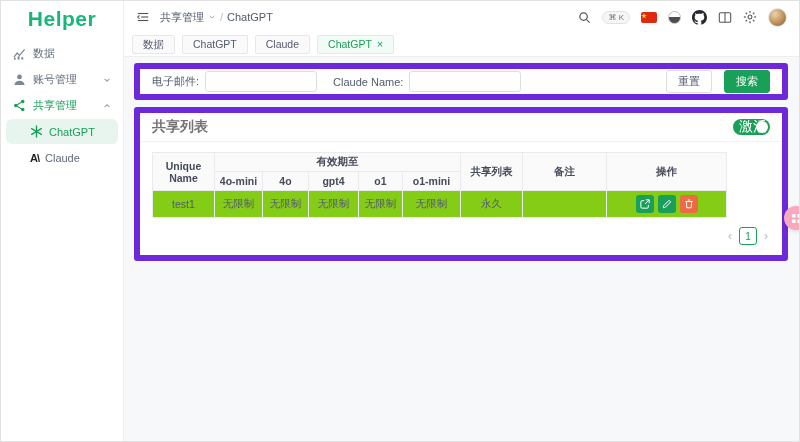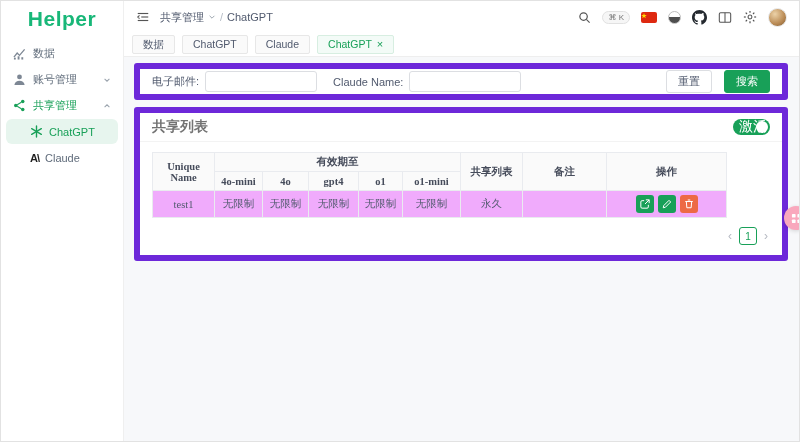--- a/index.html
+++ b/index.html
@@ -47,25 +47,25 @@
   .btn { font-size:11px; padding:3px 11px; border-radius:3px; border:1px solid #dcdee2; background:#fff; color:#515a6e; cursor:pointer; font-family:inherit; }
   .btn-primary { background:#18a058; border-color:#18a058; color:#fff; }
 
   .list-card { margin-top:7px; padding-bottom:8px; }
   .card-head { display:flex; align-items:center; height:29px; padding:0 12px; border-bottom:1px solid #f3f3f3; }
   .card-title { font-size:14px; font-weight:bold; color:#737373; }
   .toggle { margin-left:auto; width:37px; height:16px; border-radius:9px; background:#18a058; position:relative; cursor:pointer; flex:none; }
   .toggle .t-label { position:absolute; left:6px; top:50%; transform:translateY(-50%); color:#fff; font-size:14px; white-space:nowrap; }
   .toggle .knob { position:absolute; right:2px; top:2px; width:12px; height:12px; border-radius:50%; background:#fff; }
 
-  .table-wrap { padding:10px 12px 0 12px;font-family:Liberation Serif, serif; }
+  .table-wrap { padding:10px 12px 0 12px; }
   table { border-collapse:collapse; width:574px; table-layout:fixed; font-size:10.5px; color:#515a6e; }
   th, td { border:1px solid #e9ebef; text-align:center; }
   th { background:#fafafa; color:#464c5b; font-weight:bold; height:19px; padding:1px 2px; }
-  td { height:27px; padding:1px 2px; background:#f0abfc; }
+  td { height:27px; padding:1px 2px; background:#84cc16; }
   .actions-cell { display:flex; align-items:center; justify-content:center; gap:4px; height:100%; }
   .act-btn { width:18px; height:18px; border:none; border-radius:3px; display:flex; align-items:center; justify-content:center; cursor:pointer; color:#fff; }
   .act-green { background:#18a058; }
   .act-red { background:#ed6a45; }
 
   .pagination { display:flex; align-items:center; justify-content:flex-end; gap:7px; padding:9px 14px 2px 0; font-size:10px; color:#b5b9c2; }
   .pg-arrow { cursor:pointer; font-size:12px; line-height:1; }
   .pg-num { min-width:18px; height:18px; border:1px solid #18a058; color:#18a058; border-radius:3px; display:flex; align-items:center; justify-content:center; background:#fff; cursor:pointer; }
 
   .floating-btn { position:absolute; right:-9px; top:205px; width:24px; height:24px; border-radius:50%; background:#f9a8bd; display:flex; align-items:center; justify-content:center; cursor:pointer; box-shadow:0 1px 4px rgba(0,0,0,.15); color:#fff; }

